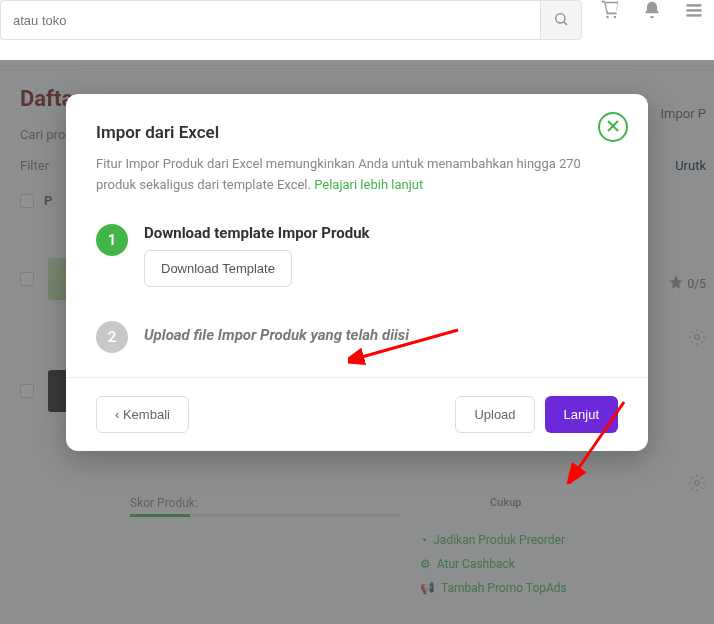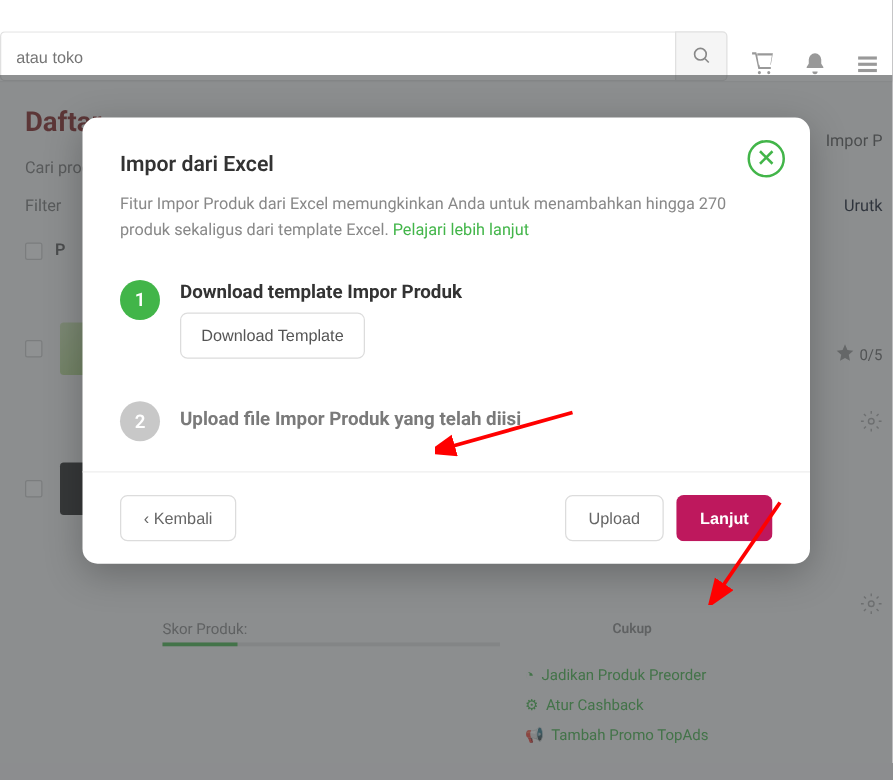--- a/index.html
+++ b/index.html
@@ -1,19 +1,19 @@
 <!DOCTYPE html>
 <html><head>
   <meta charset="utf-8">
   <style>
     * { box-sizing: border-box; margin: 0; padding: 0; }
     body { font-family: -apple-system, BlinkMacSystemFont, "Segoe UI", Roboto, Arial, sans-serif; width: 714px; height: 624px; overflow: hidden; background: #fff; position: relative; }
     
     
-    .topbar { height: 66px; border-bottom: 1px solid #e5e5e5; display: flex; align-items: flex-end; padding: 0 10px 0 0; }
+    .topbar { height: 66px; border-bottom: 1px solid #e5e5e5; display: flex; align-items: flex-start; padding: 0 10px 0 0; }
     .search-wrap { flex: 1; display: flex; height: 40px; margin-right: 18px; }
     .search-input { flex: 1; border: 1px solid #e0e0e0; border-right: none; border-radius: 4px 0 0 4px; padding: 0 12px; font-size: 13px; color: #999; outline: none; }
     .search-btn { width: 42px; border: 1px solid #e0e0e0; border-radius: 0 4px 4px 0; background: #f5f5f5; color: #888; display: flex; align-items: center; justify-content: center; cursor: pointer; }
     .top-icons { display: flex; gap: 22px; color: #999; align-items: center; }
     .top-icon svg { width: 20px; height: 20px; }
     
     
     .page-bg { background: #f7f7f7; height: calc(624px - 60px); padding: 20px 0 0 20px; position: relative; }
     .bg-title { font-size: 22px; font-weight: 700; color: #7f1d1d; margin-bottom: 16px; }
     .bg-tabs { display: flex; gap: 22px; font-size: 13px; color: #777; margin-bottom: 16px; }
@@ -47,29 +47,29 @@
     .modal-title { font-size: 17px; font-weight: 600; color: #333; margin-bottom: 12px; }
     .modal-desc { font-size: 13px; color: #888; line-height: 1.6; margin-bottom: 28px; }
     .modal-link { color: #42b549; text-decoration: none; }
     
     .step { display: flex; gap: 16px; margin-bottom: 24px; }
     .step-badge { width: 32px; height: 32px; border-radius: 50%; display: flex; align-items: center; justify-content: center; font-size: 15px; font-weight: 600; color: #fff; flex-shrink: 0; }
     .step-badge.active { background: #42b549; }
     .step-badge.inactive { background: #c8c8c8; }
     .step-content { flex: 1; }
     .step-title { font-size: 15px; font-weight: 700; color: #333; margin-bottom: 8px; }
-    .step-title.muted { color: #7a7a7a; }
+    .step-title.muted { color: #7a7a7a; font-style: italic; }
     .step-desc { font-size: 13px; color: #888; line-height: 1.6; margin-bottom: 14px; }
     .download-btn { border: 1px solid #dcdcdc; background: #fff; border-radius: 6px; padding: 10px 16px; font-size: 13px; color: #555; cursor: pointer; }
     
     .modal-footer { border-top: 1px solid #eee; padding: 18px 30px; display: flex; justify-content: space-between; align-items: center; }
     .btn { border-radius: 6px; padding: 10px 18px; font-size: 13px; cursor: pointer; border: 1px solid transparent; }
     .btn-back { border-color: #dcdcdc; background: #fff; color: #666; }
     .btn-cancel { border-color: #dcdcdc; background: #fff; color: #666; margin-right: 10px; }
-    .btn-primary { background: #be185d; color: #fff; font-weight: 700; }
+    .btn-primary { background: #6d28d9; color: #fff; font-weight: 400; }
     .footer-right { display: flex; }
     
     
     .arrow { position: absolute; pointer-events: none; }
   </style>
 </head>
 <body>
 
 <div class="topbar">
   <div class="search-wrap">

